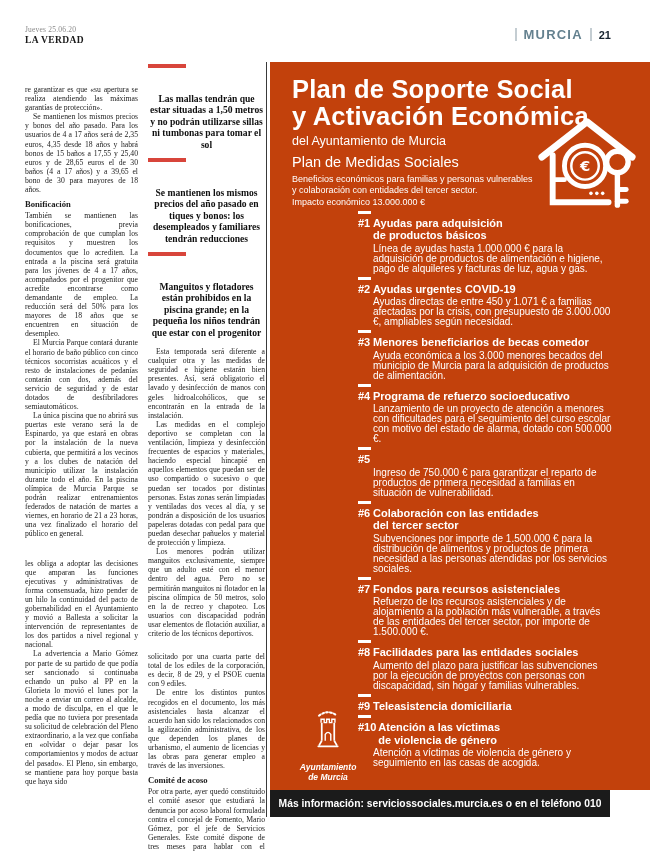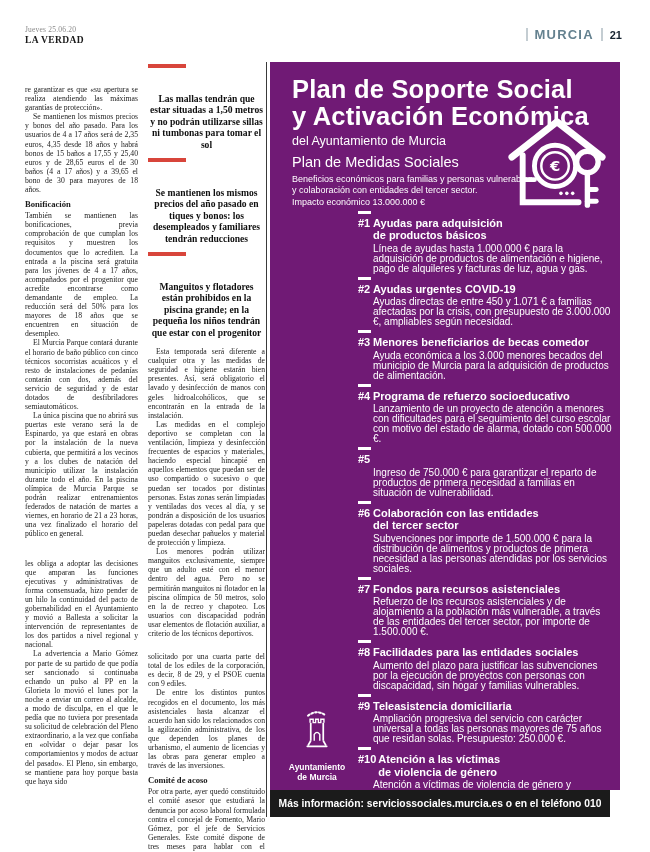--- a/index.html
+++ b/index.html
@@ -4,21 +4,21 @@
 <style>
   * { margin:0; padding:0; box-sizing:border-box; }
   html,body { width:650px; }
   body { font-family:"Liberation Sans",sans-serif; background:#fff; }
   .page { position:relative; width:650px; height:852px; background:#fff; overflow:hidden; }
 
   
   .hdr-left { position:absolute; left:25px; top:25px; }
   .hdr-date { font:400 7.5px/9px "Liberation Serif",serif; color:#8a8a8a; letter-spacing:.2px; }
   .hdr-masthead { font:700 9.5px/11px "Liberation Serif",serif; color:#1a1a1a; letter-spacing:.4px; margin-top:1px; }
-  .hdr-right { position:absolute; right:28px; top:27px; display:flex; align-items:center; gap:7px; }
+  .hdr-right { position:absolute; right:39px; top:27px; display:flex; align-items:center; gap:7px; }
   .hdr-sep { width:2px; height:13px; background:#c4cdd2; }
   .hdr-section { font-weight:700; font-size:13px; color:#64818f; letter-spacing:1.2px; }
   .hdr-page { font-weight:700; font-size:11px; color:#15222e; }
 
   
   .col { position:absolute; font-family:"Liberation Serif",serif; font-size:7.7px; line-height:9.1px; color:#1b1b1b; text-align:justify; }
   .col1 { left:25px; top:85px; width:113px; }
   .col2 { left:148px; top:62px; width:117px; }
   .col p { margin:0; }
   .col p.ind { text-indent:8px; }
@@ -26,36 +26,36 @@
   .artgap1 { height:20px; } .artgap2 { height:14px; }
 
   .qbar { width:38px; height:4px; background:#d8453b; margin:8px 0 4px; }
   .qbar.first { margin-top:2px; }
   .quote { font:700 9.6px/11.4px "Liberation Serif",serif; text-align:center; color:#101010;margin-top:25px; }
   .col2 .body { margin-top:9px; }
 
   .vrule { position:absolute; left:266px; top:62px; width:1px; height:755px; background:#3a3a3a; }
 
   
-  .ad { position:absolute; left:270px; top:62px; width:350px; height:728px; background:#701a75; color:#fff; overflow:hidden; padding:14px 6px 0 22px; }
+  .ad { position:absolute; left:270px; top:62px; width:380px; height:728px; background:#c2410c; color:#fff; overflow:hidden; padding:14px 6px 0 22px; }
   .ad-title { font-weight:700; font-size:25.5px; line-height:27px; white-space:pre-line; letter-spacing:.2px; width:300px; }
   .ad-subtitle { font-size:12.5px; margin-top:4px; }
   .ad-plan-title { font-weight:400; font-size:14.5px; margin-top:6px; }
   .ad-plan-desc { font-size:9px; line-height:11.3px; margin-top:4px; white-space:pre-line; width:265px; }
   .ad-house { position:absolute; top:48px; right:8px; width:110px; height:102px; }
 
   .items { margin-left:66px; margin-top:2px; }
   .item { margin-top:3px; }
   .dash { width:13px; height:3px; background:#fff; margin-bottom:3px; }
   .item-head { display:flex; font-weight:700; font-size:11px; line-height:12.5px; }
   .item-num { flex:none; min-width:15px; padding-right:2px; }
   .item-title { white-space:pre-line; }
   .item-desc { margin-left:15px; margin-top:2px; font-size:10px; line-height:10px; width:241px; }
 
-  .ad-logo { position:absolute; left:9px; bottom:8px; width:76px; text-align:center; }
+  .ad-logo { position:absolute; left:20px; bottom:8px; width:76px; text-align:center;font-style:italic; }
   .ad-logo svg { width:42px; height:50px; }
   .ad-logo-caption { font-weight:700; font-size:8.5px; line-height:10px; white-space:pre-line; margin-top:2px; }
 
   .ad-footer { position:absolute; left:270px; top:790px; width:340px; height:27px; background:#1b1b1b; color:#fff; display:flex; align-items:center; justify-content:center; font-weight:700; font-size:10.3px; }
 </style>
 </head>
 <body>
 
 <div class="page">
 
@@ -202,21 +202,20 @@
         </div>
         <div class="item-desc">Aumento del plazo para justificar las subvenciones por la ejecución de proyectos con personas con discapacidad, sin hogar y familias vulnerables.</div>
       </div>
 
       <div class="item">
         <div class="dash"></div>
         <div class="item-head">
           <span class="item-num">#9</span>
           <span class="item-title">Teleasistencia domiciliaria</span>
         </div>
-        <div class="item-desc">Ampliación progresiva del servicio con carácter universal a todas las personas mayores de 75 años que residan solas. Presupuesto: 250.000 €.</div>
       </div>
 
       <div class="item">
         <div class="dash"></div>
         <div class="item-head">
           <span class="item-num">#10</span>
           <span class="item-title">Atención a las víctimas
 de violencia de género</span>
         </div>
         <div class="item-desc">Atención a víctimas de violencia de género y seguimiento en las casas de acogida.</div>

